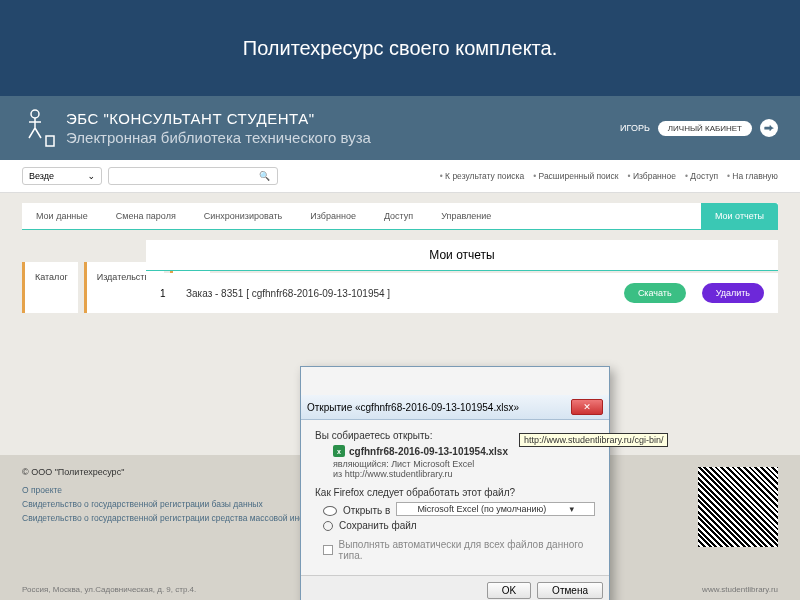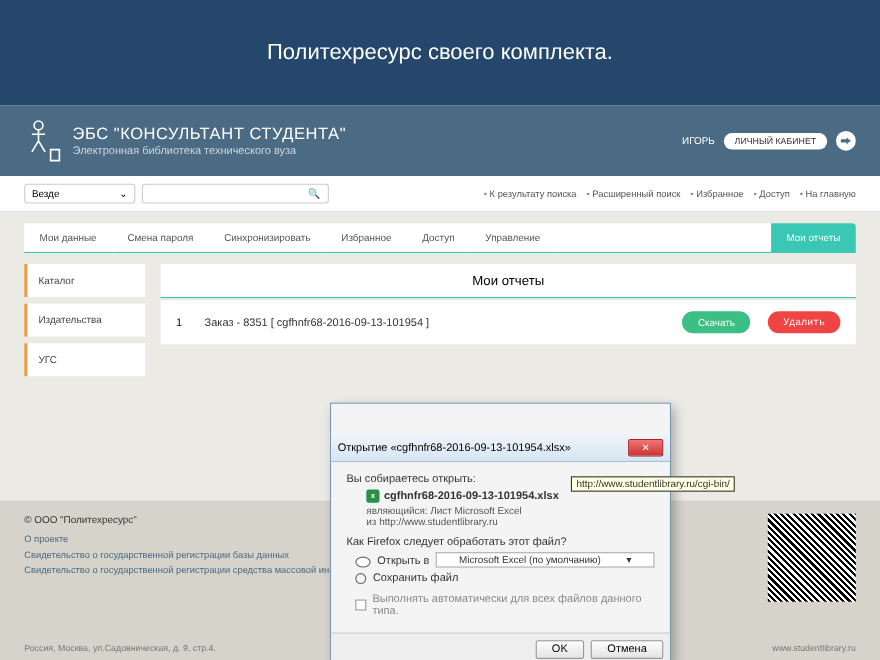--- a/index.html
+++ b/index.html
@@ -3,45 +3,45 @@
 <meta charset="utf-8">
 <style>
   * { box-sizing: border-box; margin: 0; padding: 0; }
   body { font-family: Arial, sans-serif; font-size: 11px; background: #f0f0f0; width: 800px; height: 600px; overflow: hidden; }
   .slide { width: 800px; height: 600px; background: #eceae5; position: relative; }
   .title-bar { background: #24476b; color: #fff; height: 96px; display: flex; align-items: center; justify-content: center; font-size: 20px; }
   .header { background: #4a6b83; color: #fff; padding: 10px 22px; display: flex; align-items: center; justify-content: space-between; }
   .header-left { display: flex; align-items: center; gap: 10px; }
   .logo { width: 34px; height: 44px; }
   .brand-title { font-size: 15px; letter-spacing: 0.5px; }
-  .brand-sub { font-size: 10px; color: #cfd8e0; margin-top: 2px; }
+  .brand-sub { font-size: 15px; color: #cfd8e0; margin-top: 2px; }
   .header-right { display: flex; align-items: center; gap: 8px; font-size: 9px; }
   .pc-btn { background: #fff; color: #333; border-radius: 10px; padding: 3px 10px; font-size: 8px; }
   .icon-circ { width: 18px; height: 18px; border-radius: 50%; background: #fff; display: flex; align-items: center; justify-content: center; color: #4a6b83; font-weight: bold; font-size: 10px; }
   .searchbar { background: #fff; padding: 7px 22px; display: flex; align-items: center; justify-content: space-between; border-bottom: 1px solid #ddd; }
   .search-left { display: flex; gap: 6px; }
-  .sel { border: 1px solid #ccc; border-radius: 3px; padding: 3px 6px; font-size: 9px; background: #fff; width: 101px; display:flex; justify-content:space-between; align-items:center;}
+  .sel { border: 1px solid #ccc; border-radius: 3px; padding: 3px 6px; font-size: 9px; background: #fff; width: 80px; display:flex; justify-content:space-between; align-items:center;}
   .sinput { border: 1px solid #ccc; border-radius: 3px; padding: 3px 6px; font-size: 9px; width: 170px; display:flex; justify-content:flex-end; align-items:center;}
   .nav-links { display: flex; gap: 9px; font-size: 8.5px; color: #555; }
   .nav-links span::before { content: "• "; color: #888; }
   .tabs { background: #fff; margin: 10px 22px 0 22px; display: flex; font-size: 9px; color: #555; }
   .tab { padding: 8px 14px; border-bottom: 1px solid #3ac8b4; flex: 0 0 auto; }
   .tab.active { background: #3ac8b4; color: #fff; border-radius: 0 3px 0 0; }
   .tab-spacer { flex: 1; border-bottom: 1px solid #3ac8b4; }
   .main { display: flex; margin: 10px 22px 0 22px; gap: 14px; }
-  .sidebar { width: 110px; display: flex; flex-direction: column; gap: 6px; }
+  .sidebar { width: 110px; display: flex; gap: 6px; margin-top: 22px; }
   .side-item { background: #fff; padding: 10px 10px; font-size: 9px; color: #444; border-left: 3px solid #e5a24a; }
   .content { flex: 1; }
   .panel-title { background: #fff; text-align: center; padding: 8px; font-size: 12px; border-bottom: 1px solid #3ac8b4; }
   .row { background: #fff; padding: 10px 14px; display: flex; align-items: center; gap: 16px; font-size: 10px; margin-top: 2px; }
   .row .num { width: 10px; }
   .row .desc { flex: 1; color: #333; }
   .pill { border-radius: 12px; padding: 5px 14px; font-size: 9px; color: #fff; }
   .pill.green { background: #3bbf84; }
-  .pill.red { background: #ef4444; font-family: Liberation Mono, monospace; }
+  .pill.red { background: #6d28d9; }
   .footer { position: absolute; bottom: 0; left: 0; right: 0; background: #d6d3cb; padding: 12px 22px 6px 22px; font-size: 8.5px; color: #555; display: flex; justify-content: space-between; height: 145px;}
   .footer-col { display: flex; flex-direction: column; gap: 4px; }
   .footer-title { font-size: 9px; color: #333; margin-bottom: 4px; }
   .footer a { color: #4a6b83; text-decoration: none; }
   .qr { width: 80px; height: 80px; background: repeating-linear-gradient(45deg,#000,#000 2px,#fff 2px,#fff 4px); }
   .addr { position:absolute; bottom:6px; left:22px; font-size:8px; color:#777; }
   .siteurl { position:absolute; bottom:6px; right:22px; font-size:8px; color:#777; }
 
   
   .dialog { position: absolute; left: 300px; top: 366px; width: 310px; background: #f4f4f4; border: 1px solid #7a9ab5; box-shadow: 4px 4px 10px rgba(0,0,0,.3); font-size: 10px; }

